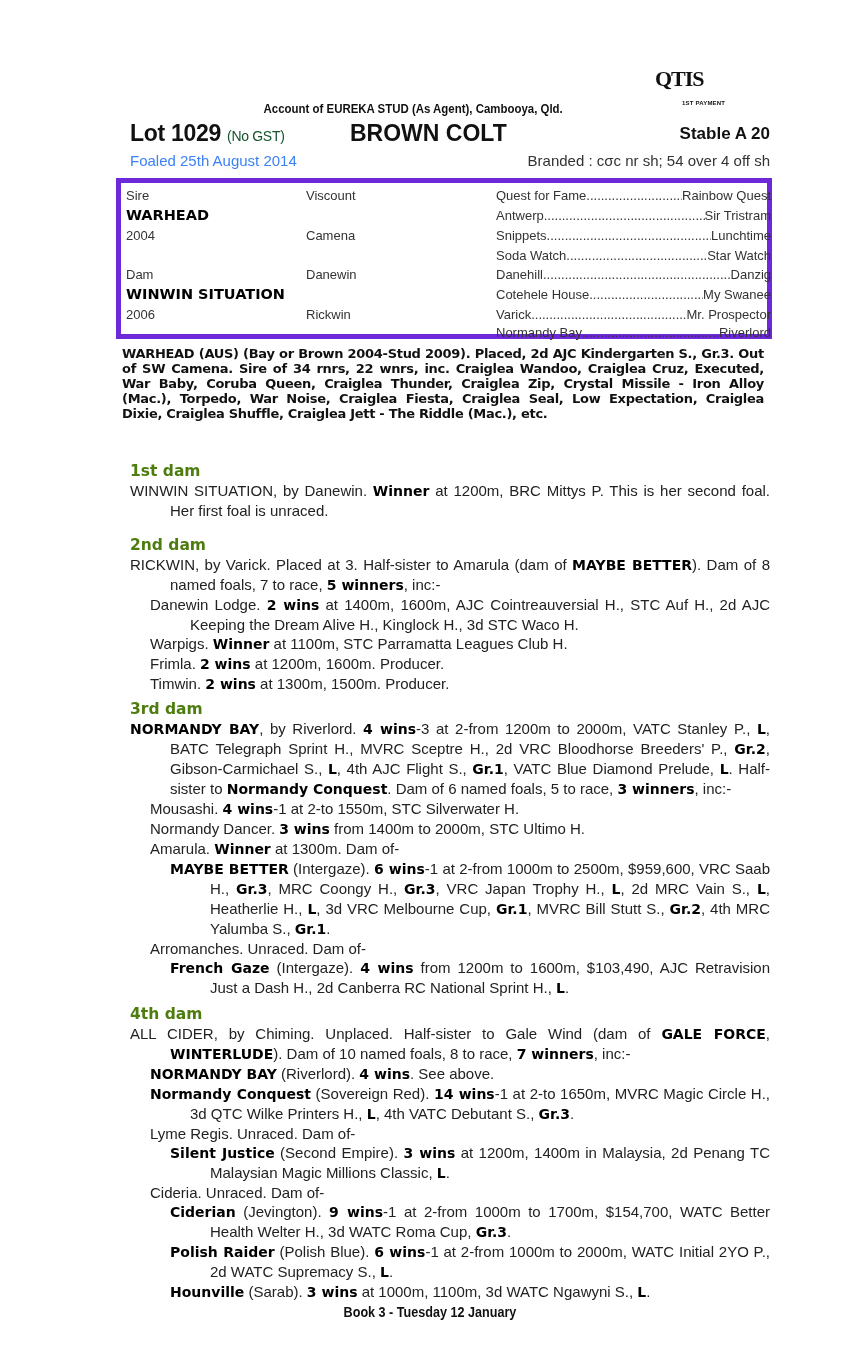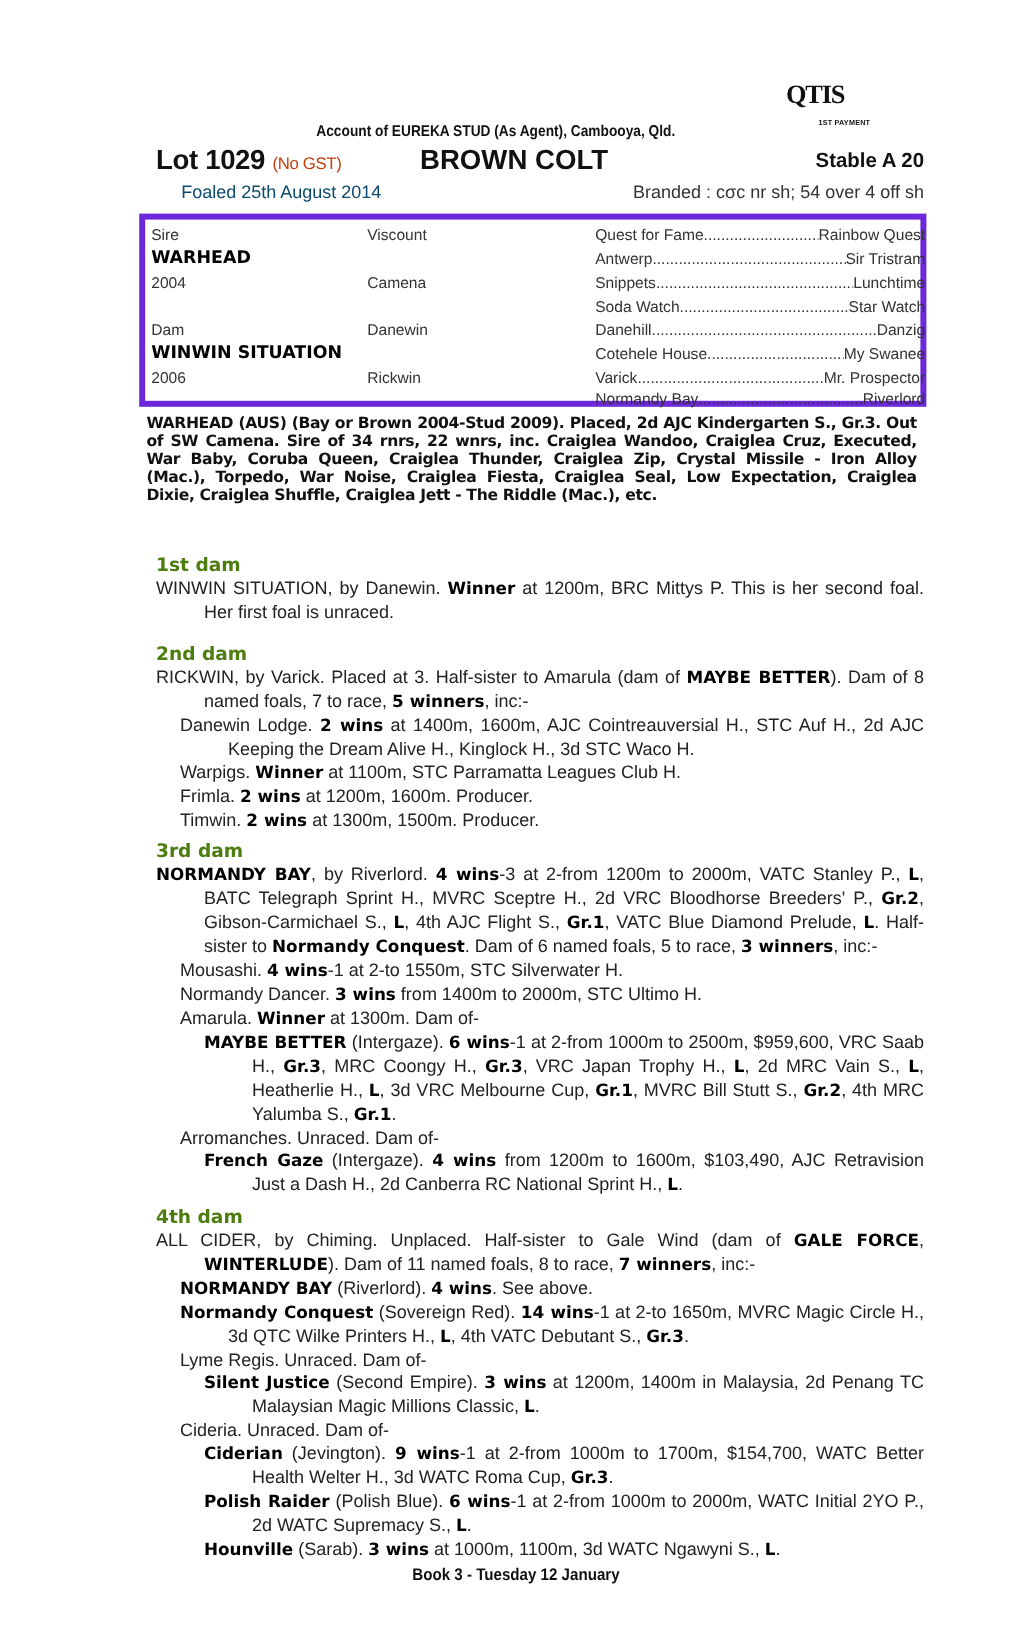--- a/index.html
+++ b/index.html
@@ -7,24 +7,24 @@
          font-family:"Liberation Sans", sans-serif; }
   .page { position:absolute; left:130px; top:0; width:640px; }
   .logo { position:absolute; left:655px; top:70px; width:110px; height:42px; }
   .logo .qtis { position:absolute; left:0; top:-4px; font-family:"Liberation Serif", serif;
                 font-size:22px; letter-spacing:-1px; font-weight:bold; color:#111;text-align:right; }
   .logo .pay { position:absolute; left:27px; top:30px; font-size:6px; font-weight:bold; letter-spacing:0.2px; }
   .account { position:absolute; left:0; top:101px; width:640px; text-align:left; padding-left:118px; box-sizing:border-box;
              font-family:"Liberation Sans", sans-serif; font-weight:bold; font-size:13px; transform:scaleX(0.88); transform-origin:248px 0; }
   .lotline { position:absolute; left:0; top:120px; width:640px; height:30px; }
   .lot { position:absolute; left:0; top:0; font-weight:bold; font-size:23px; letter-spacing:-0.3px; }
-  .nogst { font-weight:normal; font-size:14px; color:#c2410c; }
+  .nogst { font-weight:normal; font-size:14px; color:#14532d; }
   .colt { position:absolute; left:220px; top:0; font-weight:bold; font-size:23px; }
   .stable { position:absolute; right:0; top:4px; font-weight:bold; font-size:17px; }
-  .foaled { position:absolute; left:0; top:152px; font-size:15px; color:#0c4a6e;margin-left:21px; }
+  .foaled { position:absolute; left:0; top:152px; font-size:15px; color:#3b82f6; }
   .branded { position:absolute; right:0; top:152px; font-size:15px; color:#333; }
   .ped { position:absolute; left:-14px; top:178px; width:656px; height:161px; border:5px solid #6d28d9; box-sizing:border-box; font-size:13px; color:#333; }
   .ped .c1 { position:absolute; left:5px; }
   .ped .c2 { position:absolute; left:185px; }
   .ped .big { font-family:"DejaVu Sans", sans-serif; font-weight:bold; color:#000; font-size:14.5px; }
   .ped .anc { position:absolute; left:375px; width:275px; display:flex; font-size:13px; white-space:nowrap; overflow:hidden; }
   .ped .anc .dots { flex:1; overflow:hidden; }
   .ped .anc .dots::after { content:"................................................................................"; letter-spacing:0; }
   .sirebio { position:absolute; left:-8px; top:346px; width:642px; font-family:"DejaVu Sans", sans-serif; font-weight:bold;
              font-size:13px; line-height:15px; text-align:justify; letter-spacing:-0.3px; }
@@ -135,21 +135,21 @@
       <p class="l0"><span class="b">NORMANDY BAY</span><span>, by Riverlord. </span><span class="b">4 wins</span><span>-3 at 2-from 1200m to 2000m, VATC Stanley P., </span><span class="b">L</span><span>, BATC Telegraph Sprint H., MVRC Sceptre H., 2d VRC Bloodhorse Breeders' P., </span><span class="b">Gr.2</span><span>, Gibson-Carmichael S., </span><span class="b">L</span><span>, 4th AJC Flight S., </span><span class="b">Gr.1</span><span>, VATC Blue Diamond Prelude, </span><span class="b">L</span><span>. Half-sister to </span><span class="b">Normandy Conquest</span><span>. Dam of 6 named foals, 5 to race, </span><span class="b">3 winners</span><span>, inc:-</span></p>
       <p class="l1"><span>Mousashi. </span><span class="b">4 wins</span><span>-1 at 2-to 1550m, STC Silverwater H.</span></p>
       <p class="l1"><span>Normandy Dancer. </span><span class="b">3 wins</span><span> from 1400m to 2000m, STC Ultimo H.</span></p>
       <p class="l1"><span>Amarula. </span><span class="b">Winner</span><span> at 1300m. Dam of-</span></p>
       <p class="l2"><span class="b">MAYBE BETTER</span><span> (Intergaze). </span><span class="b">6 wins</span><span>-1 at 2-from 1000m to 2500m, $959,600, VRC Saab H., </span><span class="b">Gr.3</span><span>, MRC Coongy H., </span><span class="b">Gr.3</span><span>, VRC Japan Trophy H., </span><span class="b">L</span><span>, 2d MRC Vain S., </span><span class="b">L</span><span>, Heatherlie H., </span><span class="b">L</span><span>, 3d VRC Melbourne Cup, </span><span class="b">Gr.1</span><span>, MVRC Bill Stutt S., </span><span class="b">Gr.2</span><span>, 4th MRC Yalumba S., </span><span class="b">Gr.1</span><span>.</span></p>
       <p class="l1"><span>Arromanches. Unraced. Dam of-</span></p>
       <p class="l2"><span class="b">French Gaze</span><span> (Intergaze). </span><span class="b">4 wins</span><span> from 1200m to 1600m, $103,490, AJC Retravision Just a Dash H., 2d Canberra RC National Sprint H., </span><span class="b">L</span><span>.</span></p>
     </div>
   <div class="sec" id="dam3" style="top:1005px">
       <h3>4th dam</h3>
-      <p class="l0"><span>ALL CIDER, by Chiming. Unplaced. Half-sister to Gale Wind (dam of </span><span class="b">GALE FORCE</span><span>, </span><span class="b">WINTERLUDE</span><span>). Dam of 11 named foals, 8 to race, </span><span class="b">7 winners</span><span>, inc:-</span></p>
+      <p class="l0"><span>ALL CIDER, by Chiming. Unplaced. Half-sister to Gale Wind (dam of </span><span class="b">GALE FORCE</span><span>, </span><span class="b">WINTERLUDE</span><span>). Dam of 10 named foals, 8 to race, </span><span class="b">7 winners</span><span>, inc:-</span></p>
       <p class="l1"><span class="b">NORMANDY BAY</span><span> (Riverlord). </span><span class="b">4 wins</span><span>. See above.</span></p>
       <p class="l1"><span class="b">Normandy Conquest</span><span> (Sovereign Red). </span><span class="b">14 wins</span><span>-1 at 2-to 1650m, MVRC Magic Circle H., 3d QTC Wilke Printers H., </span><span class="b">L</span><span>, 4th VATC Debutant S., </span><span class="b">Gr.3</span><span>.</span></p>
       <p class="l1"><span>Lyme Regis. Unraced. Dam of-</span></p>
       <p class="l2"><span class="b">Silent Justice</span><span> (Second Empire). </span><span class="b">3 wins</span><span> at 1200m, 1400m in Malaysia, 2d Penang TC Malaysian Magic Millions Classic, </span><span class="b">L</span><span>.</span></p>
       <p class="l1"><span>Cideria. Unraced. Dam of-</span></p>
       <p class="l2"><span class="b">Ciderian</span><span> (Jevington). </span><span class="b">9 wins</span><span>-1 at 2-from 1000m to 1700m, $154,700, WATC Better Health Welter H., 3d WATC Roma Cup, </span><span class="b">Gr.3</span><span>.</span></p>
       <p class="l2"><span class="b">Polish Raider</span><span> (Polish Blue). </span><span class="b">6 wins</span><span>-1 at 2-from 1000m to 2000m, WATC Initial 2YO P., 2d WATC Supremacy S., </span><span class="b">L</span><span>.</span></p>
       <p class="l2"><span class="b">Hounville</span><span> (Sarab). </span><span class="b">3 wins</span><span> at 1000m, 1100m, 3d WATC Ngawyni S., </span><span class="b">L</span><span>.</span></p>
     </div>
 </div>

